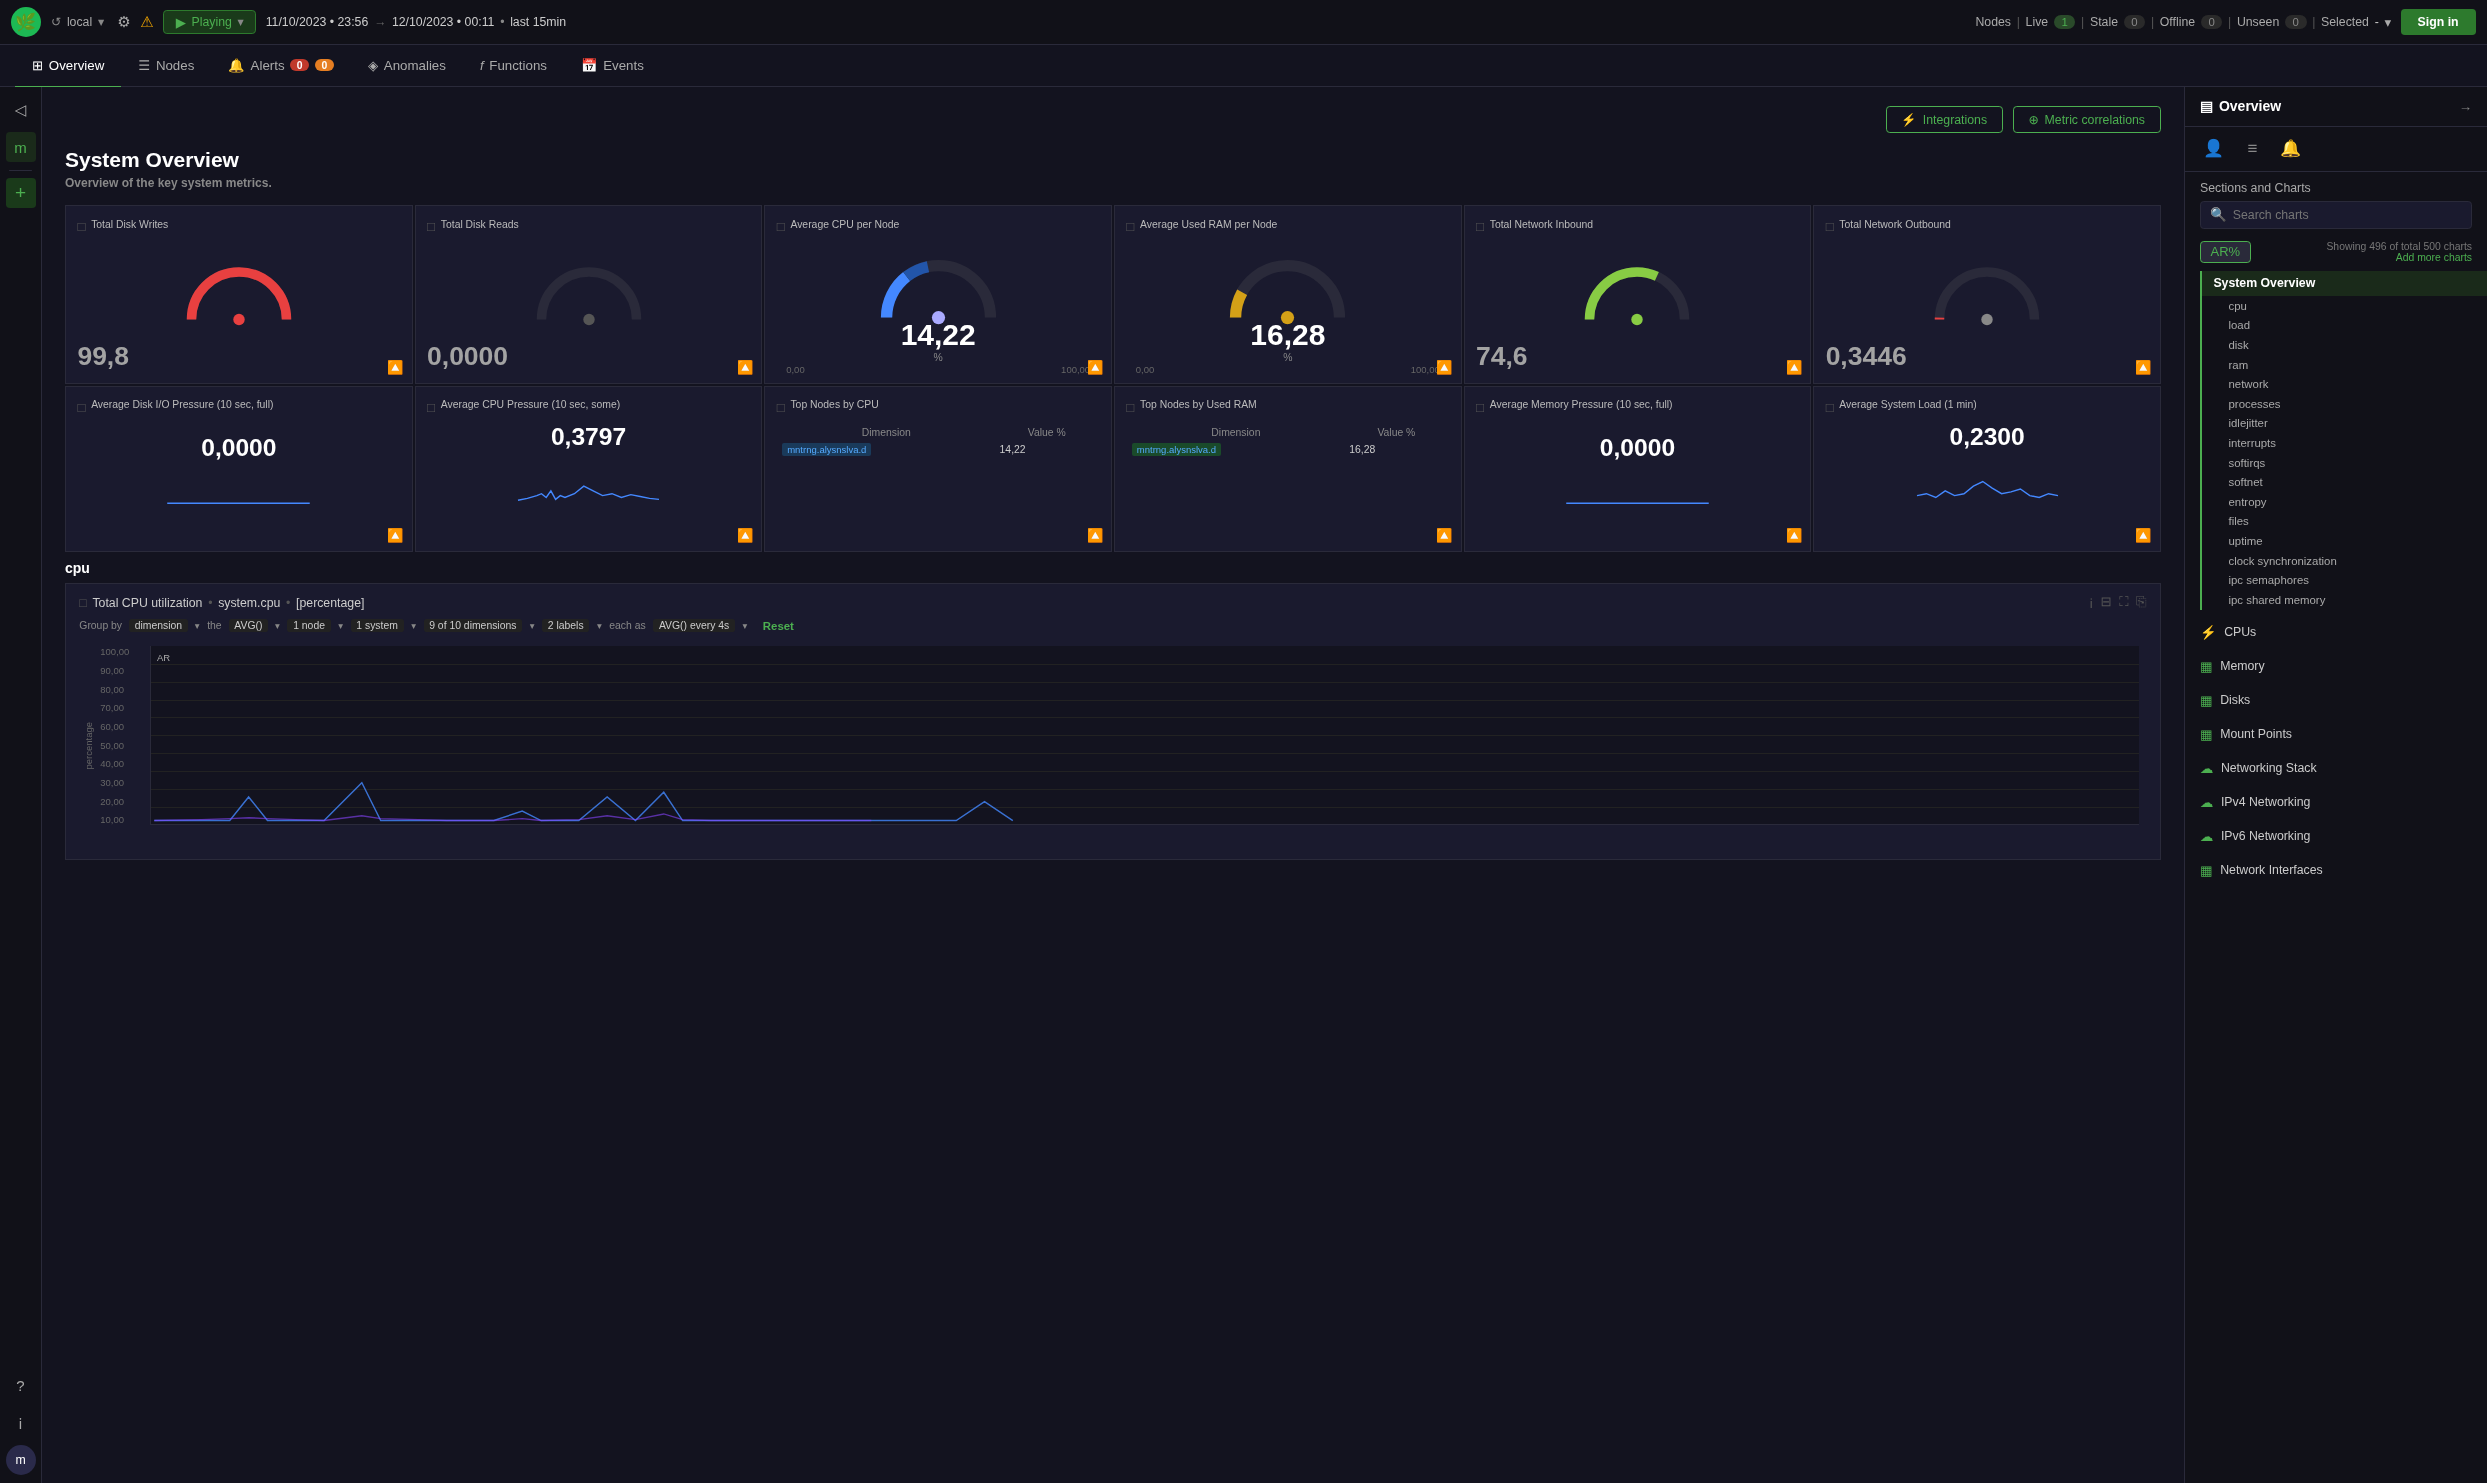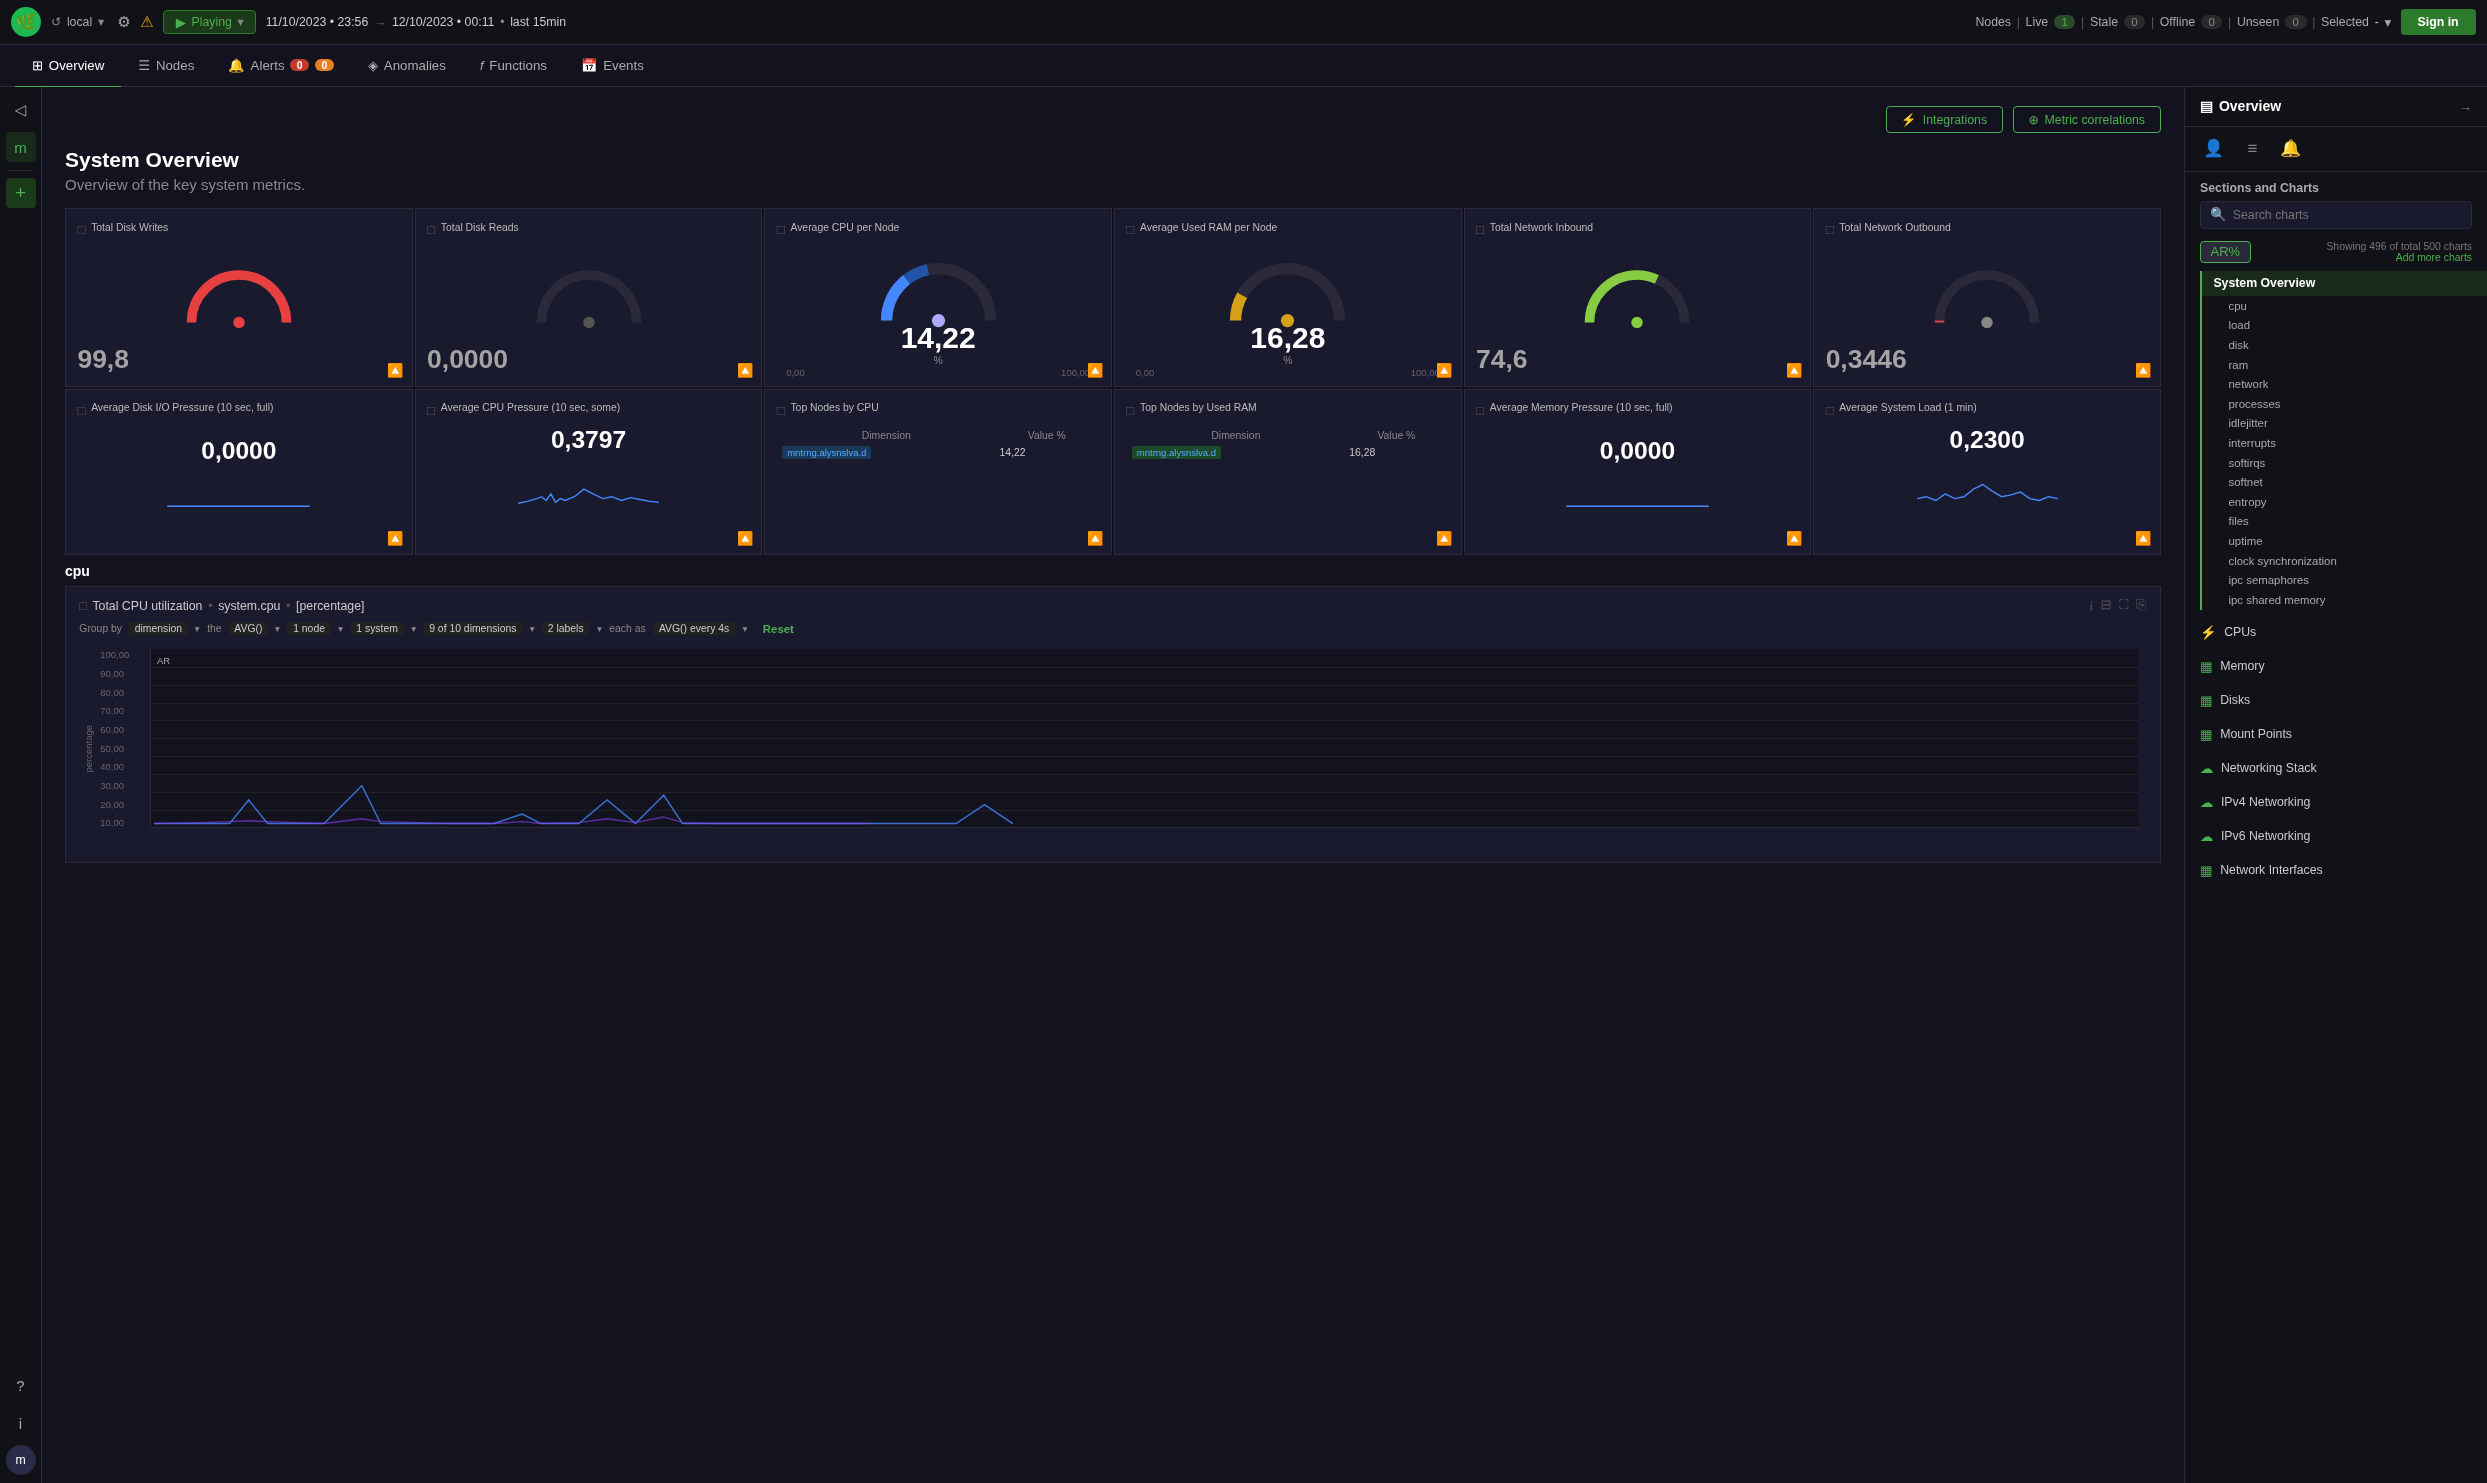--- a/index.html
+++ b/index.html
@@ -73,21 +73,21 @@
     
     .action-buttons { display: flex; gap: 9.5px; justify-content: flex-end; margin-bottom: 15px; }
     .action-btn {
       display: flex; align-items: center; gap: 5.7px; border: 0.9px solid #4caf50;
       background: transparent; color: #4caf50; border-radius: 3.8px; padding: 5.7px 15px;
       font-size: 12.3px; cursor: pointer;
     }
 
     
     .section-title { font-size: 21px; color: #fff; font-weight: 600; margin-bottom: 3.8px; }
-    .section-subtitle { color: #888; font-size: 15px; margin-bottom: 15px; }
+    .section-subtitle { color: #888; font-size: 12px; margin-bottom: 15px; font-weight: bold; }
 
     
     .metrics-grid {
       display: grid; grid-template-columns: repeat(6, 1fr); gap: 1.9px; margin-bottom: 1.9px;
     }
     .metric-card {
       background: #1a1a2e; border: 0.9px solid #2a2a3a; padding: 11.4px 11.4px 7.6px;
       position: relative; min-height: 166px;
     }
     .metric-card-header { display: flex; align-items: flex-start; gap: 5.7px; margin-bottom: 7.6px; }
@@ -126,21 +126,21 @@
     }
     .rp-header {
       display: flex; align-items: center; justify-content: space-between;
       padding: 11.4px 15px; border-bottom: 0.9px solid #2a2a3a;
     }
     .rp-title { color: #fff; font-size: 14px; font-weight: 600; display: flex; align-items: center; gap: 5.7px; }
     .rp-collapse { color: #888; font-size: 13.3px; cursor: pointer; }
     .rp-tabs { display: flex; align-items: center; padding: 7.6px 15px; gap: 15px; border-bottom: 0.9px solid #2a2a3a; }
     .rp-tab { color: #888; font-size: 17px; cursor: pointer; padding: 3.8px; }
     .rp-tab.active { color: #4caf50; }
-    .rp-section-title { padding: 9.5px 15px 5.7px; font-size: 12.3px; color: #aaa; font-weight: 700; }
+    .rp-section-title { padding: 9.5px 15px 5.7px; font-size: 12.3px; color: #aaa; font-weight: 400; }
     .rp-search {
       margin: 0 15px 7.6px; background: #1a1a2e; border: 0.9px solid #2a2a3a;
       border-radius: 3.8px; display: flex; align-items: center; padding: 5.7px 9.5px; gap: 5.7px;
     }
     .rp-search input { background: transparent; border: none; color: #ccc; font-size: 12.3px; flex: 1; outline: none; }
     .rp-search-icon { color: #666; font-size: 13.3px; }
     .rp-filter-row { display: flex; align-items: center; justify-content: space-between; padding: 3.8px 15px 7.6px; }
     .rp-filter-btn { background: #2a2a3a; border: 0.9px solid #3a3a4a; border-radius: 3.8px; padding: 2.8px 9.5px; color: #ccc; font-size: 13px; cursor: pointer; }
     .rp-filter-btn.active { border-color: #4caf50; color: #4caf50; }
     .rp-showing { font-size: 10.4px; color: #777; text-align: right; }

